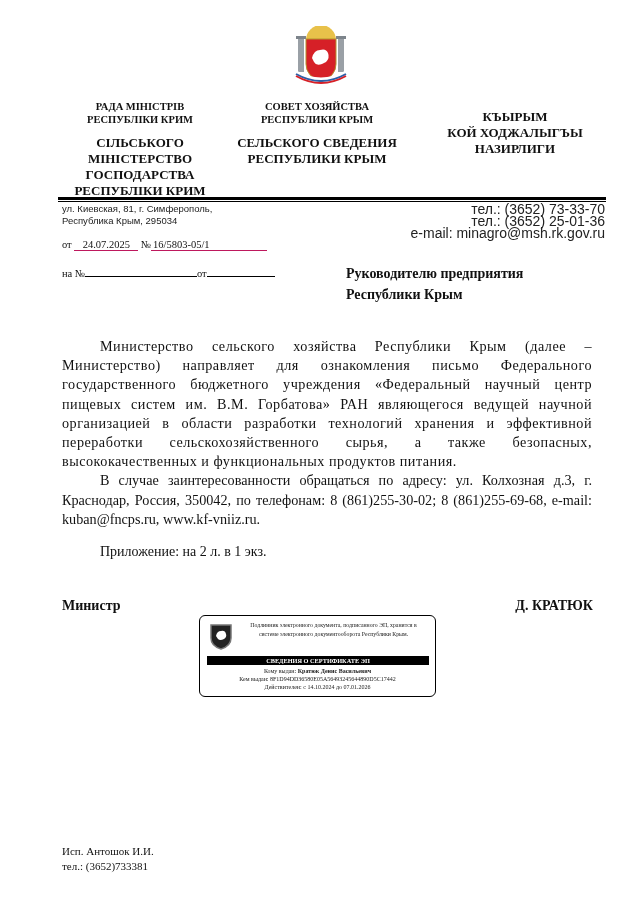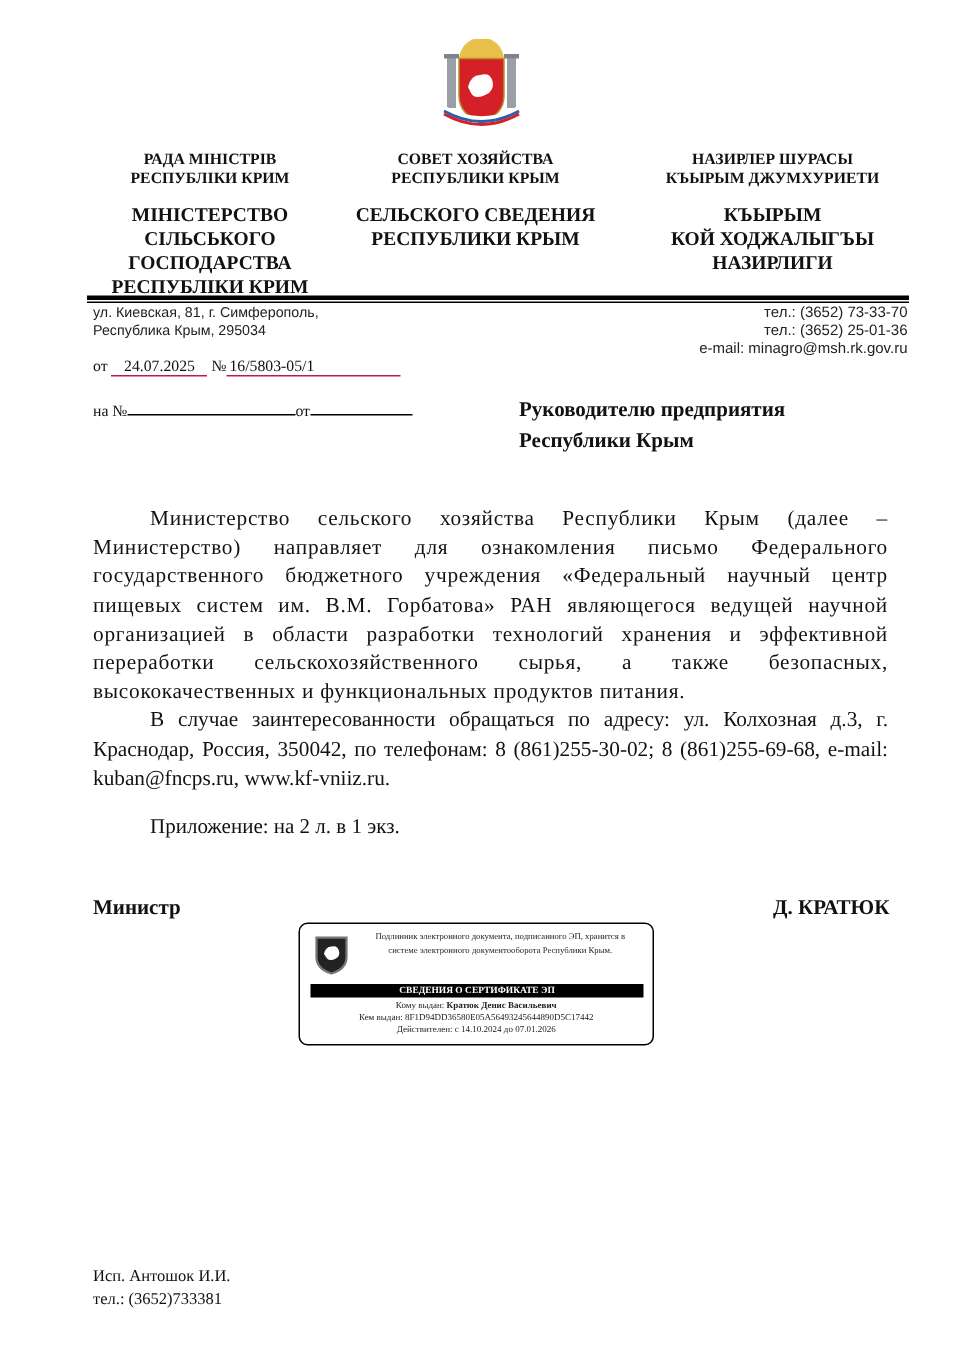--- a/index.html
+++ b/index.html
@@ -8,21 +8,21 @@
   .emblem { left:286px; top:26px; width:70px; height:60px; }
   .hdr { position:absolute; text-align:center; font-weight:bold; font-family:"Liberation Serif", serif; }
   .hdr .small { font-size:10.5px; line-height:13px; }
   .hdr .big { font-size:13px; line-height:16px; margin-top:9px; }
   .col1 { left:55px; width:170px; top:100px; }
   .col2 { left:228px; width:178px; top:100px; }
   .col3 { left:420px; width:190px; top:100px; }
   .rule-thick { left:58px; top:197px; width:548px; height:3px; background:#000; }
   .rule-thin { left:58px; top:201px; width:548px; height:1px; background:#000; }
   .addr { left:62px; top:203px; font-family:"Liberation Sans", sans-serif; font-size:9.5px; line-height:12px; color:#222; }
-  .contacts { right:32px; top:203px; text-align:right; font-family:"Liberation Sans", sans-serif; font-size:10px; line-height:12px; color:#222; }
+  .contacts { right:32px; top:203px; text-align:right; font-family:"Liberation Sans", sans-serif; font-size:14px; line-height:12px; color:#222; }
   .regline { left:62px; top:239px; font-size:10.5px; }
   .regline .u { display:inline-block; border-bottom:1px solid #be185d; padding:0 2px; line-height:11px; }
   .refline { left:62px; top:266px; font-size:10.5px; }
   .refline .blank { display:inline-block; border-bottom:1px solid #000; height:10px; vertical-align:baseline; }
   .addressee { left:346px; top:263px; font-weight:bold; font-size:14px; line-height:21px; }
   .body { left:62px; width:530px; top:337px; font-size:14.2px; line-height:19.2px; text-align:justify; }
   .body p { margin:0; text-indent:38px; }
   .body p.p1 { letter-spacing:0.5px; }
   .attach { left:100px; top:544px; font-size:14px; }
   .minister { left:62px; top:598px; font-weight:bold; font-size:14px; }
@@ -51,43 +51,39 @@
     <path d="M10 50 Q35 64 60 50" stroke="#d62027" stroke-width="2" fill="none"></path>
   </svg>
 </div>
 
 <div class="hdr col1">
   <div class="small">
     <div>РАДА МІНІСТРІВ</div>
     <div>РЕСПУБЛІКИ КРИМ</div>
   </div>
   <div class="big">
+    <div>СІЛЬСЬКОГО</div>
     <div>МІНІСТЕРСТВО</div>
-    <div>СІЛЬСЬКОГО</div>
     <div>ГОСПОДАРСТВА</div>
     <div>РЕСПУБЛІКИ КРИМ</div>
   </div>
 </div>
 
 <div class="hdr col2">
   <div class="small">
     <div>СОВЕТ ХОЗЯЙСТВА</div>
     <div>РЕСПУБЛИКИ КРЫМ</div>
   </div>
   <div class="big">
     <div>СЕЛЬСКОГО СВЕДЕНИЯ</div>
     <div>РЕСПУБЛИКИ КРЫМ</div>
   </div>
 </div>
 
 <div class="hdr col3">
-  <div class="small">
-    <div>НАЗИРЛЕР ШУРАСЫ</div>
-    <div>КЪЫРЫМ ДЖУМХУРИЕТИ</div>
-  </div>
   <div class="big">
     <div>КЪЫРЫМ</div>
     <div>КОЙ ХОДЖАЛЫГЪЫ</div>
     <div>НАЗИРЛИГИ</div>
   </div>
 </div>
 
 <div class="abs rule-thick"></div>
 <div class="abs rule-thin"></div>
 

